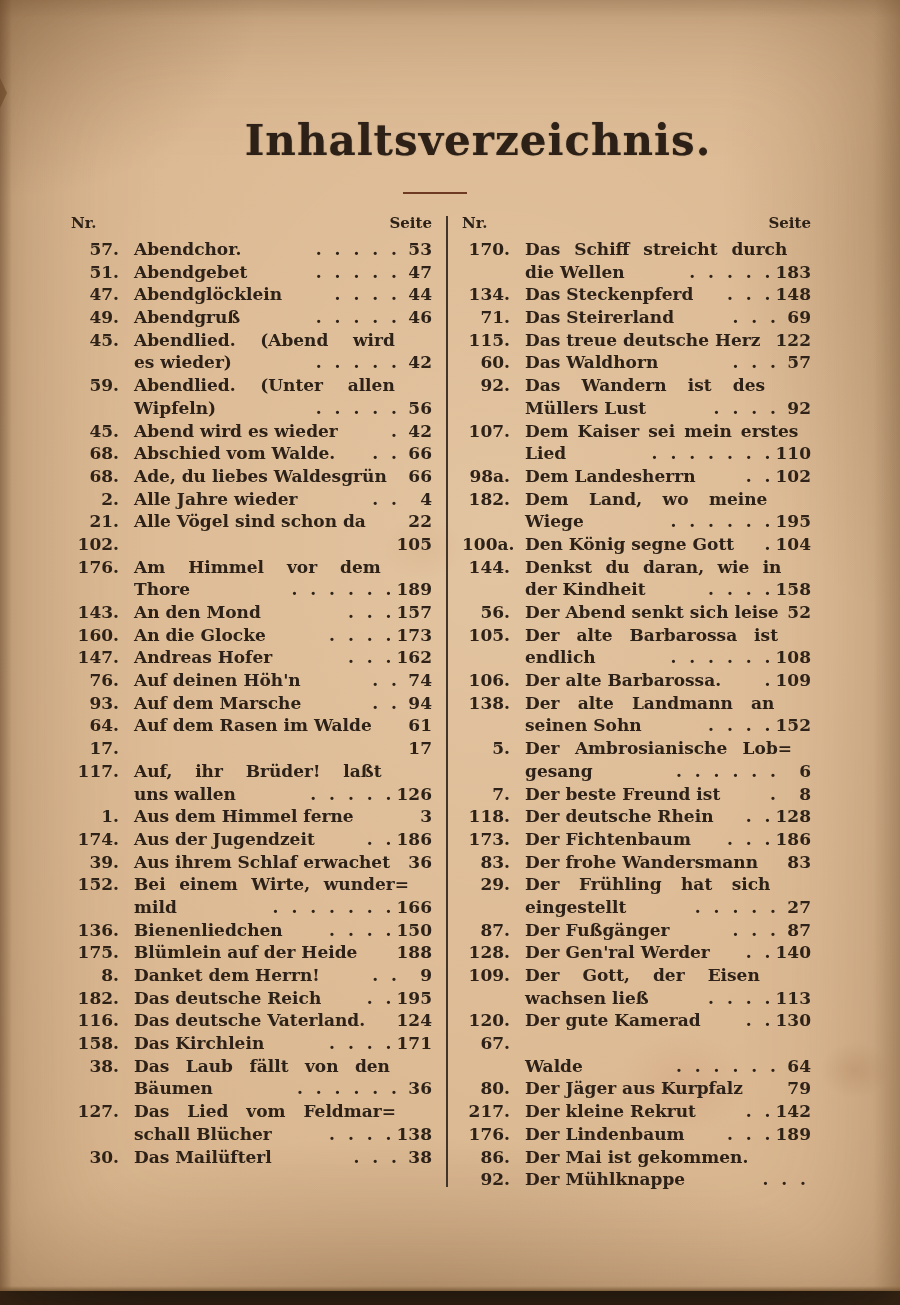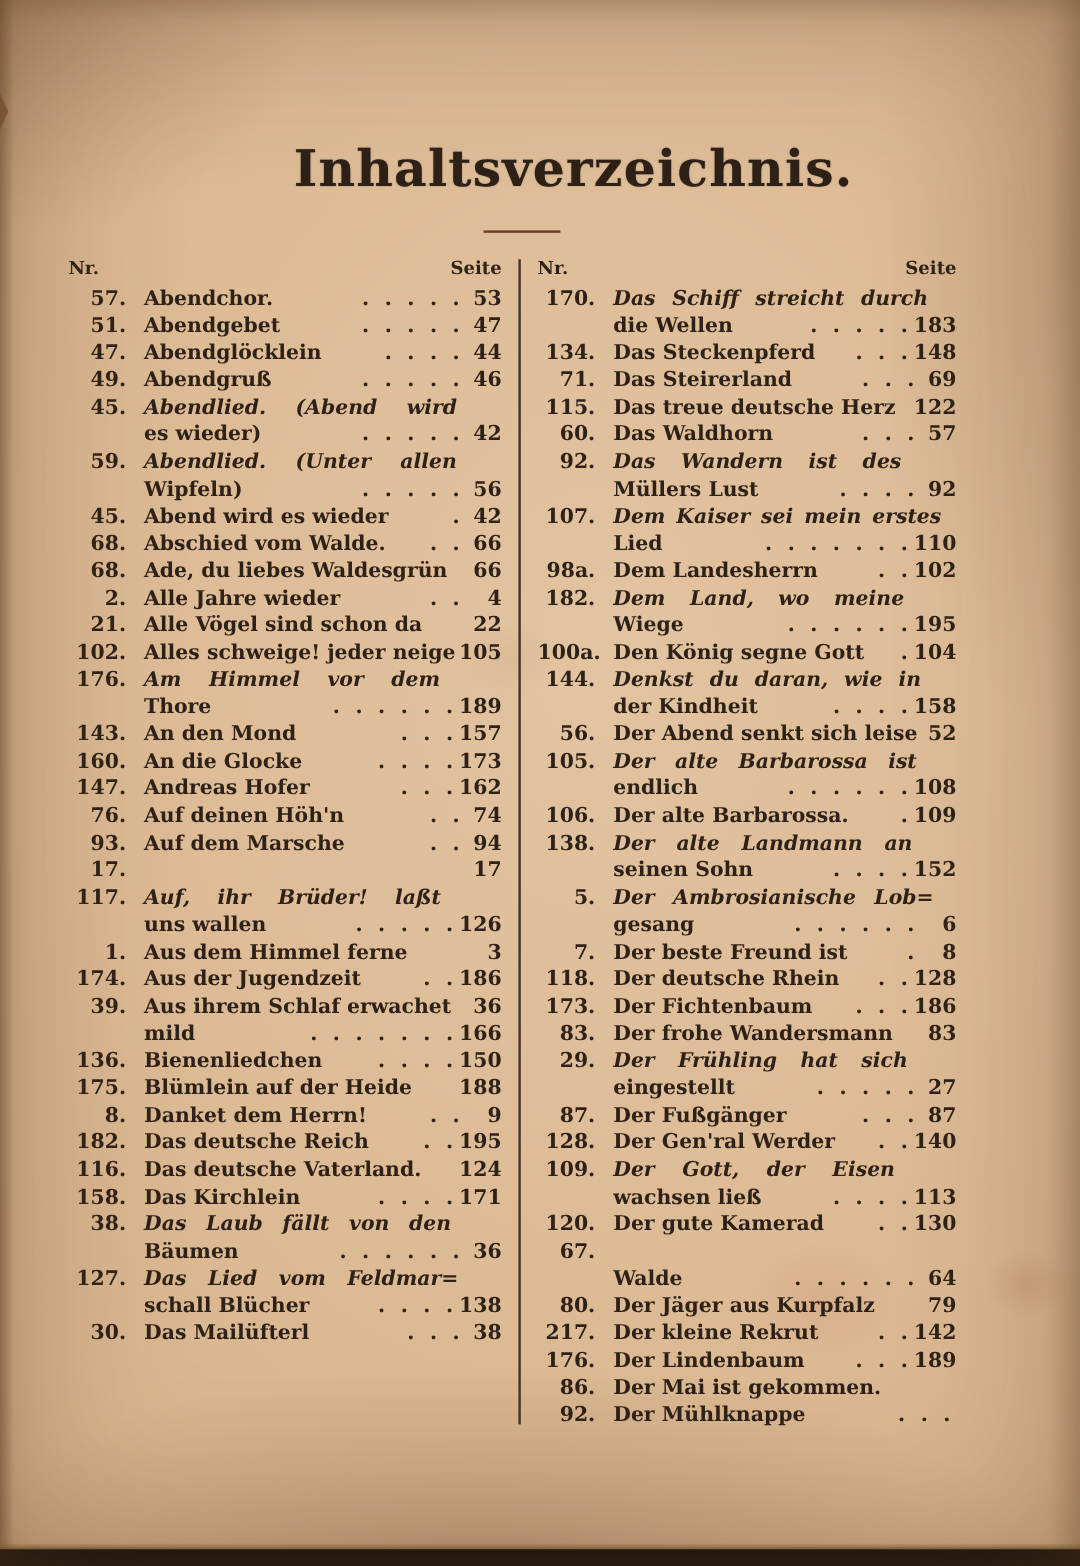--- a/index.html
+++ b/index.html
@@ -43,21 +43,21 @@
     position:absolute; top:116px; left:0; width:860px; text-align:center;
     font-size:42px; font-weight:bold; color:var(--ink,#2e2218);
     letter-spacing:1px; text-shadow:0 0 1px rgba(46,34,24,.55);padding-left:48px;
   }
   .title-rule {
     position:absolute; top:192px; left:403px; width:64px; height:2px;
     background:#6e3b22;
   }
 
   .toc {
-    position:absolute; top:214px; left:57px;
+    position:absolute; top:214px; left:71px;
     display:flex; align-items:stretch;
     color:var(--ink,#2e2218); font-weight:bold; font-size:17px;
   }
   .col { width:361px; }
   .col-r { width:349px; }
   .divider { width:2px; background:#41352a; margin:2px 14px 4px 14px; }
 
   .colhead {
     display:flex; justify-content:space-between; align-items:baseline;
     font-size:15px; height:24px;
@@ -65,21 +65,21 @@
   .row { display:flex; align-items:baseline; line-height:22.7px; height:22.7px; }
   .no   { flex:none; width:48px; text-align:right; }
   .txt  { flex:none; margin-left:15px; white-space:nowrap; }
   .leader {
     flex:1 1 0; min-width:0; overflow:hidden; white-space:nowrap;
     text-align:right; word-spacing:7px; padding:0 5px 0 6px;
   }
   .leader:empty { padding:0; }
   .page { flex:none; min-width:30px; text-align:right; }
   .page:empty { min-width:0; }
-  .row.fill .txt { flex:1 1 auto; white-space:normal; text-align:justify; text-align-last:justify;font-style:italic; }
+  .row.fill .txt { flex:1 1 auto; white-space:normal; text-align:justify; text-align-last:justify; }
 </style>
 </head>
 <body>
 
 <div class="paper"></div>
 <div class="tear"></div>
 
 <div class="title">Inhaltsverzeichnis.</div>
 <div class="title-rule"></div>
 
@@ -177,21 +177,20 @@
   <div class="row">
     <span class="no">21.</span>
     <span class="txt">Alle Vögel sind schon da</span>
     <span class="leader"></span>
     <span class="page">22</span>
   </div>
 
 
   <div class="row">
     <span class="no">102.</span>
-    <span class="txt">Alles schweige! jeder neige</span>
     <span class="leader"></span>
     <span class="page">105</span>
   </div>
 
   <div class="row fill">
     <span class="no">176.</span>
     <span class="txt">Am Himmel vor dem</span>
     <span class="leader"></span>
     <span class="page"></span>
   </div>
@@ -231,20 +230,26 @@
     <span class="page">74</span>
   </div>
 
   <div class="row">
     <span class="no">93.</span>
     <span class="txt">Auf dem Marsche</span>
     <span class="leader">. .</span>
     <span class="page">94</span>
   </div>
 
+  <div class="row">
+    <span class="no">64.</span>
+    <span class="txt">Auf dem Rasen im Walde</span>
+    <span class="leader"></span>
+    <span class="page">61</span>
+  </div>
 
   <div class="row">
     <span class="no">17.</span>
     <span class="leader"></span>
     <span class="page">17</span>
   </div>
 
   <div class="row fill">
     <span class="no">117.</span>
     <span class="txt">Auf, ihr Brüder! laßt</span>
@@ -273,20 +278,26 @@
     <span class="page">186</span>
   </div>
 
   <div class="row">
     <span class="no">39.</span>
     <span class="txt">Aus ihrem Schlaf erwachet</span>
     <span class="leader"></span>
     <span class="page">36</span>
   </div>
 
+  <div class="row fill">
+    <span class="no">152.</span>
+    <span class="txt">Bei einem Wirte, wunder=</span>
+    <span class="leader"></span>
+    <span class="page"></span>
+  </div>
 
   <div class="row">
     <span class="no"></span>
     <span class="txt">mild</span>
     <span class="leader">. . . . . . .</span>
     <span class="page">166</span>
   </div>
 
   <div class="row">
     <span class="no">136.</span>

